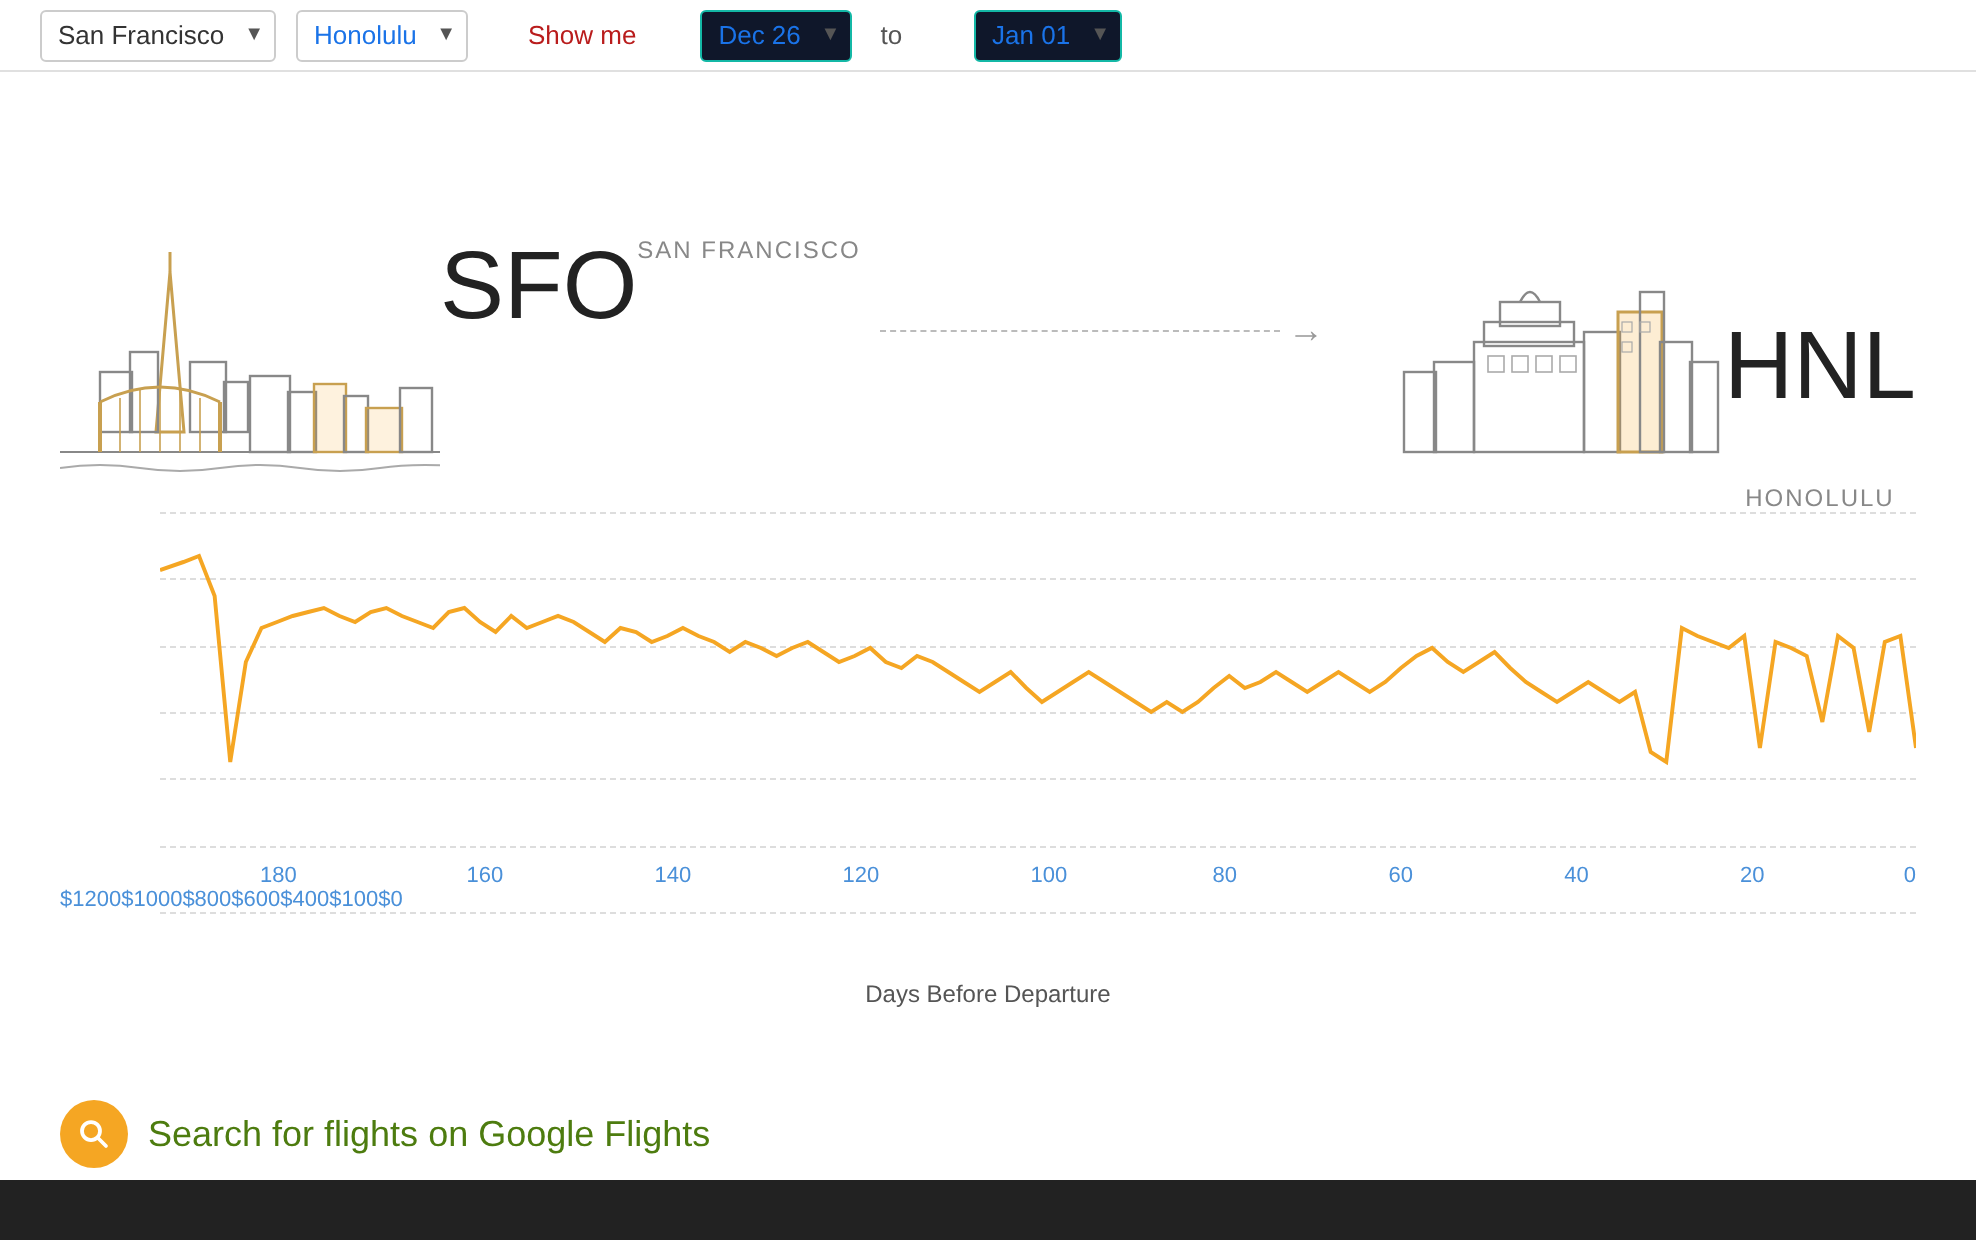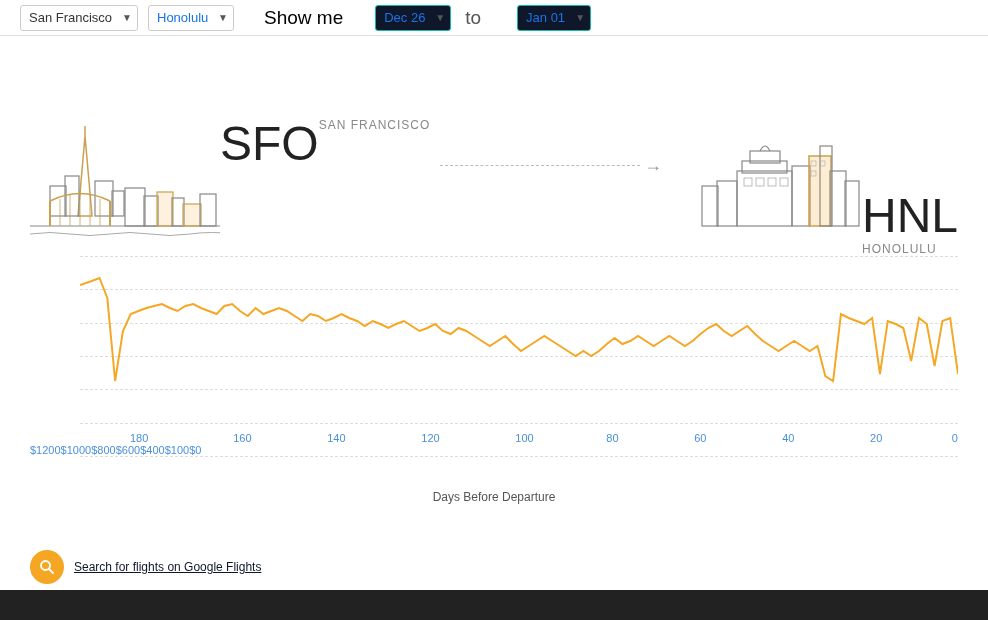--- a/index.html
+++ b/index.html
@@ -46,40 +46,40 @@
 
     .dropdown-arrow {
       position: absolute;
       right: 6px;
       pointer-events: none;
       font-size: 10px;
       color: #555;
     }
 
     .show-me-label {
-      font-size: 19px;
-      color: #000000;
+      font-size: 13px;
+      color: #b91c1c;
       margin-left: 20px;
     }
 
     .date-select {
       appearance: none;
       border: 1px solid #14b8a6;
       border-radius: 3px;
       padding: 3px 24px 3px 8px;
       font-size: 13px;
       color: #1a73e8;
       background: #0f172a;
       cursor: pointer;
       height: 26px;
       margin-left: 22px;
     }
 
     .to-label {
-      font-size: 19px;
+      font-size: 13px;
       color: #555;
       margin: 0 4px;
     }
 
     
     #city-area {
       display: flex;
       align-items: flex-end;
       justify-content: space-between;
       padding: 20px 30px 0 30px;
@@ -248,23 +248,22 @@
       flex-shrink: 0;
     }
 
     .search-circle svg {
       width: 18px;
       height: 18px;
     }
 
     .search-link {
       margin-left: 10px;
-      font-size: 12px;
-      color: #0f172a;
-      text-decoration: underline;
+      font-size: 18px;
+      color: #4d7c0f;
       cursor: pointer;
     }
 
     
     #bottom-bar {
       position: absolute;
       bottom: 0;
       left: 0;
       right: 0;
       height: 30px;
@@ -371,21 +370,21 @@
       <rect x="137" y="40" width="22" height="70" fill="#f5a623" fill-opacity="0.2" stroke="#c8a050" stroke-width="1.5"></rect>
       <rect x="158" y="55" width="16" height="55" fill="none" stroke="#888" stroke-width="1.2"></rect>
       <rect x="173" y="65" width="14" height="45" fill="none" stroke="#888" stroke-width="1.2"></rect>
 
       <rect x="148" y="30" width="12" height="80" fill="none" stroke="#888" stroke-width="1.2"></rect>
 
       <rect x="139" y="45" width="5" height="5" fill="none" stroke="#aaa" stroke-width="0.6"></rect>
       <rect x="148" y="45" width="5" height="5" fill="none" stroke="#aaa" stroke-width="0.6"></rect>
       <rect x="139" y="55" width="5" height="5" fill="none" stroke="#aaa" stroke-width="0.6"></rect>
     </svg>
-    <div style="display:flex; flex-direction:column; align-items:flex-start;">
+    <div style="display:flex; flex-direction:column; align-items:center;gap:32px;">
       <div class="city-code">HNL</div>
       <div class="city-name">HONOLULU</div>
     </div>
   </div>
 </div>
 
 <div id="chart-area">
   <div class="chart-container">
 
     <div class="y-axis">

